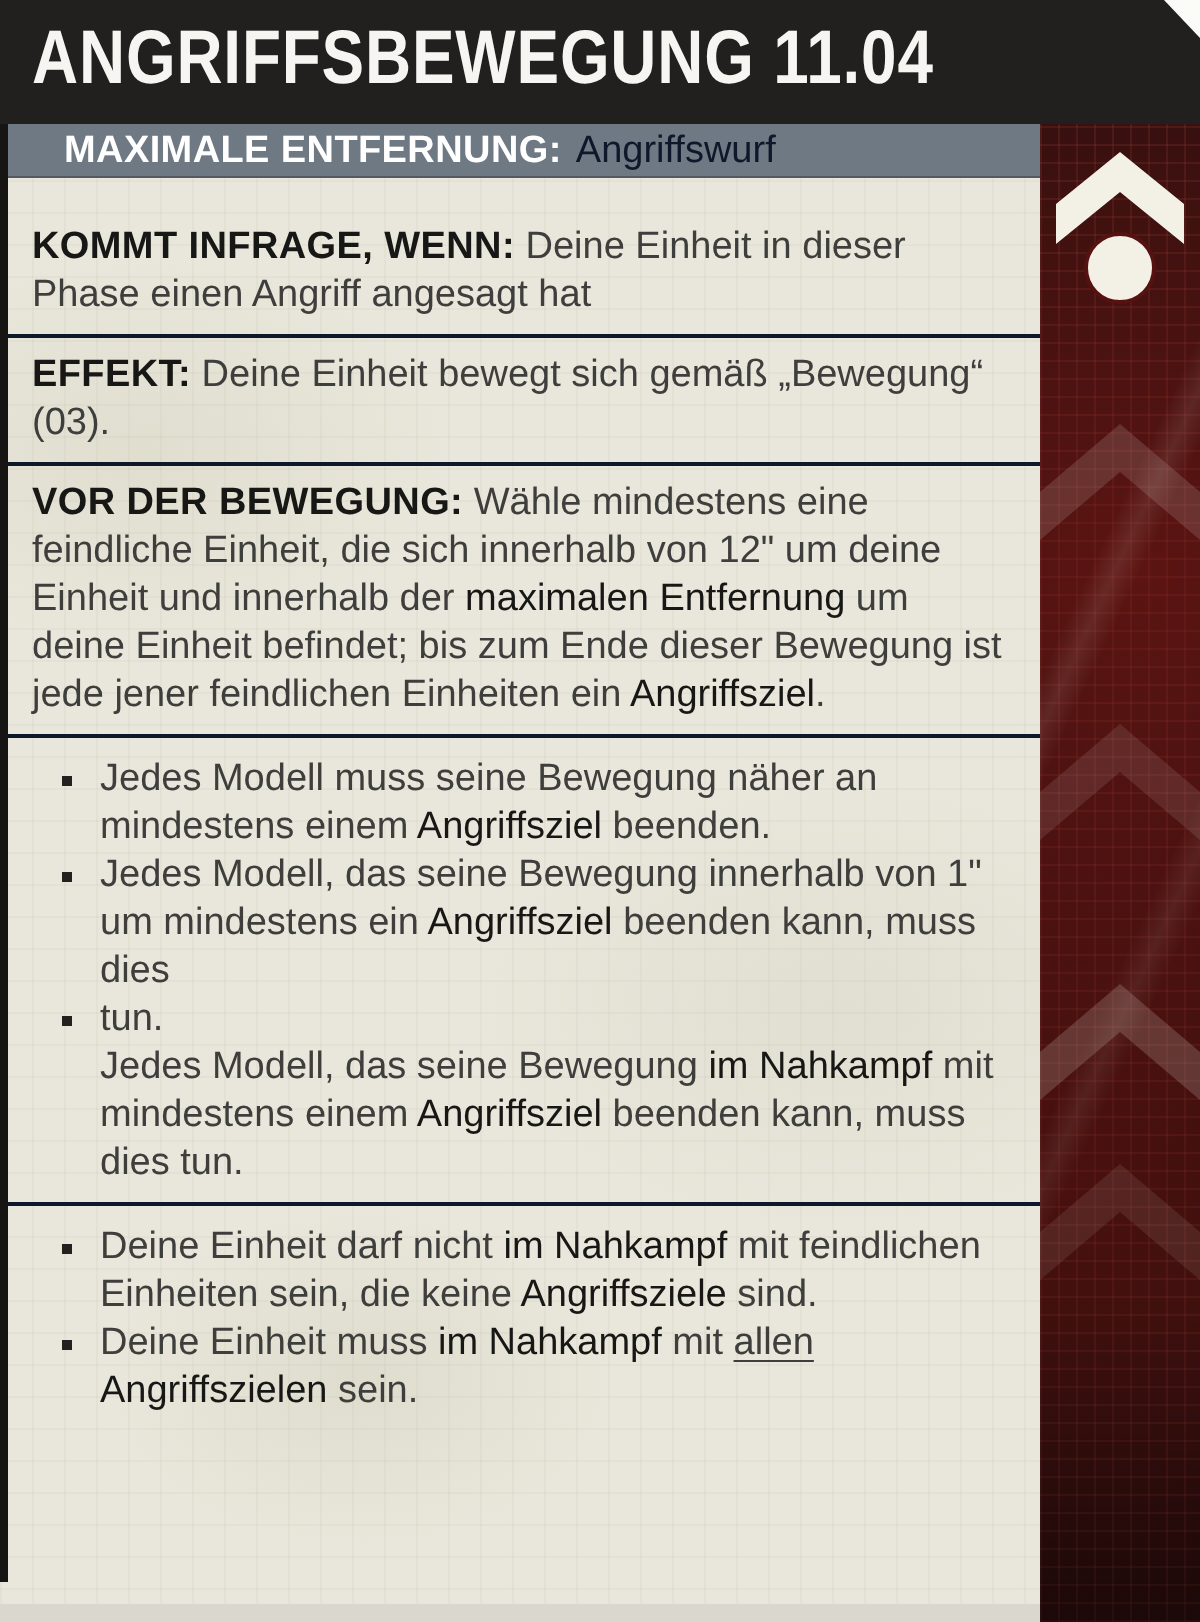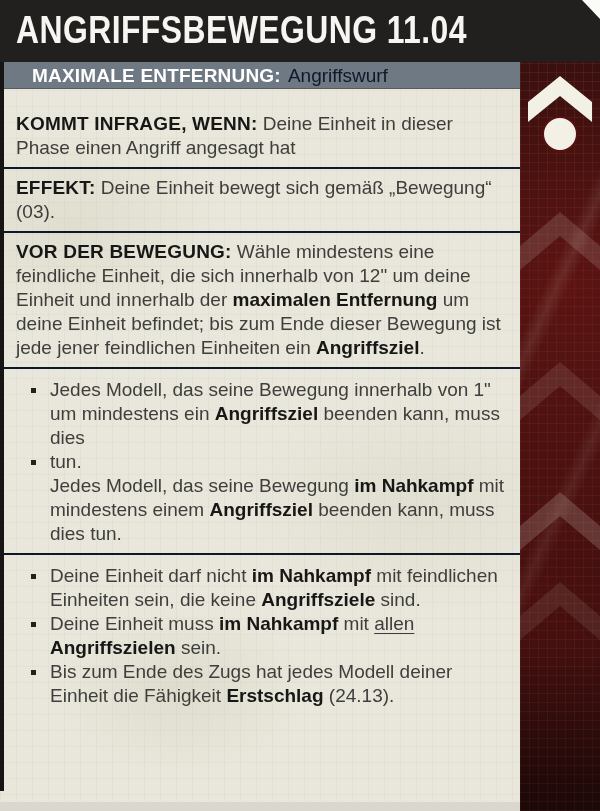--- a/index.html
+++ b/index.html
@@ -28,21 +28,21 @@
     background:var(--banner-bg,#6f7983);display:flex;align-items:center;padding-left:28px;
     font-size:19px;box-shadow:inset 0 -1px 0 rgba(0,0,0,0.25);
   }
   .banner .lbl{font-weight:bold;color:#ffffff;margin-right:7px;letter-spacing:0.2px;}
   .banner .val{color:#0f172a;}
   .content{position:absolute;left:4px;top:105px;width:516px;}
   .sec{padding:7px 14px 7px 12px;font-size:19px;line-height:24px;color:#3e3e3c;}
   .sec + .sec{border-top:2px solid #0f172a;}
   .para{margin:0;}
   .lbl{font-weight:bold;color:#171716;letter-spacing:0.2px;}
-  .b{font-weight:bold;color:#171716;}
+  .b{font-weight:normal;color:#171716;}
   .u{text-decoration:underline;text-underline-offset:3px;}
   ul.bullets{list-style:none;margin:2px 0 0 0;padding:0;}
   ul.bullets li{position:relative;padding-left:34px;}
   ul.bullets li::before{
     content:"";position:absolute;left:15px;top:10px;width:5px;height:5px;background:#222120;
   }
   .sidebar{
     position:absolute;left:520px;top:62px;width:80px;height:749px;overflow:hidden;
     background-color:var(--sidebar-bg,#2e0f0e);
     background-image:
@@ -82,30 +82,30 @@
   <section class="sec">
     <p class="para"><span class="lbl">EFFEKT:</span><span><span> Deine Einheit bewegt sich gemäß „Bewegung“ (03).</span></span></p>
   </section>
 
   <section class="sec">
     <p class="para"><span class="lbl">VOR DER BEWEGUNG:</span><span><span> Wähle mindestens eine feindliche Einheit, die sich innerhalb von 12" um deine Einheit und innerhalb der </span><span class="b">maximalen Entfernung</span><span> um deine Einheit befindet; bis zum Ende dieser Bewegung ist jede jener feindlichen Einheiten ein </span><span class="b">Angriffsziel</span><span>.</span></span></p>
   </section>
 
   <section class="sec">
     <ul class="bullets">
+      <li><span>Jedes Modell muss seine Bewegung näher an mindestens einem </span><span class="b">Angriffsziel</span><span> beenden.</span></li>
       <li><span>Jedes Modell, das seine Bewegung innerhalb von 1" um mindestens ein </span><span class="b">Angriffsziel</span><span> beenden kann, muss dies</span></li>
       <li><span>tun.</span><br><span>Jedes Modell, das seine Bewegung </span><span class="b">im Nahkampf</span><span> mit mindestens einem </span><span class="b">Angriffsziel</span><span> beenden kann, muss dies tun.</span></li>
     </ul>
   </section>
 
   <section class="sec">
     <ul class="bullets">
       <li><span>Deine Einheit darf nicht </span><span class="b">im Nahkampf</span><span> mit feindlichen Einheiten sein, die keine </span><span class="b">Angriffsziele</span><span> sind.</span></li>
       <li><span>Deine Einheit muss </span><span class="b">im Nahkampf</span><span> mit </span><span class="u">allen</span><span> </span><span class="b">Angriffszielen</span><span> sein.</span></li>
-      <li><span>Bis zum Ende des Zugs hat jedes Modell deiner Einheit die Fähigkeit </span><span class="b">Erstschlag</span><span> (24.13).</span></li>
     </ul>
   </section>
 
 </main>
 
 <aside class="sidebar">
   <svg class="chev" style="top:150px;opacity:0.16" viewBox="0 0 80 60">
       <polygon points="40,0 80,34 80,58 40,24 0,58 0,34"></polygon>
     </svg>
   <svg class="chev" style="top:300px;opacity:0.12" viewBox="0 0 80 60">

